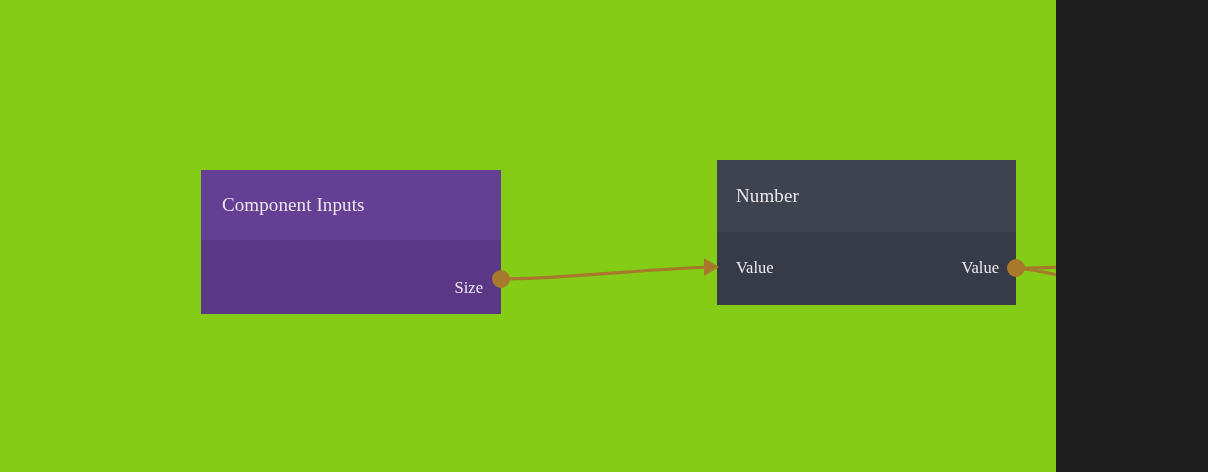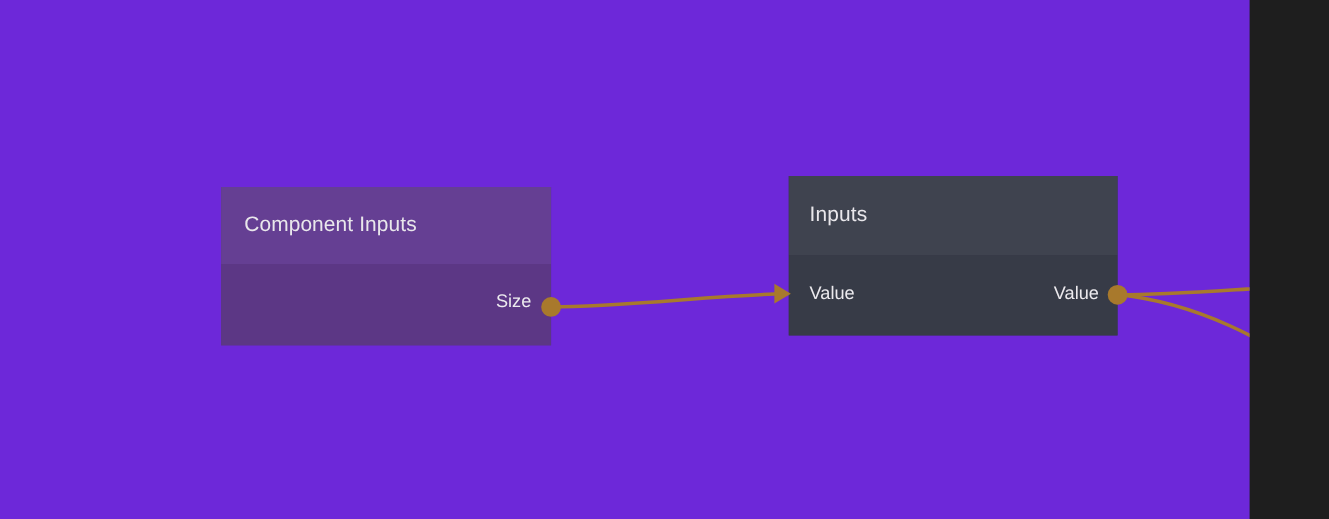--- a/index.html
+++ b/index.html
@@ -2,25 +2,25 @@
 <html><head>
 <meta charset="utf-8">
 <style>
   html, body {
     margin: 0;
     padding: 0;
     background: #1e1e1e;
   }
   #canvas {
     position: relative;
-    width: 1136px;
+    width: 1056px;
     height: 472px;
-    background: #6d28d9;
+    background: #84cc16;
     overflow: hidden;
-    font-family: Liberation Sans, sans-serif;
+    font-family: Liberation Serif, serif;
     -webkit-font-smoothing: antialiased;
   }
   #edge-layer {
     position: absolute;
     left: 0;
     top: 0;
     width: 1208px;
     height: 472px;
     pointer-events: none;
   }
@@ -74,21 +74,21 @@
   #node-component-inputs .node-header {
     height: 70px;
     background: #653f93;
     padding: 0 0 0 21px;
   }
   #node-component-inputs .node-body {
     height: 74px;
     background: #5c3785;
   }
   #node-component-inputs .port-row {
-    top: 25px;
+    top: 38px;
     padding: 0 18px 0 21px;
   }
 
   
   #node-number {
     left: 717px;
     top: 160px;
     width: 299px;
     height: 145px;
     background: #373b47;
@@ -151,21 +151,21 @@
         <span class="spacer"></span>
         <span class="port-label out">Size</span>
       </div>
     </div>
   </div>
 
   <div class="port-dot" style="left:501px; top:279px;"></div>
 
   <div class="node" id="node-number">
     <div class="node-header">
-      <span class="node-title">Inputs</span>
+      <span class="node-title">Number</span>
     </div>
     <div class="node-body">
       <div class="port-row">
         <span class="port-label in">Value</span>
         <span class="spacer"></span>
         <span class="port-label out">Value</span>
       </div>
     </div>
   </div>
 

